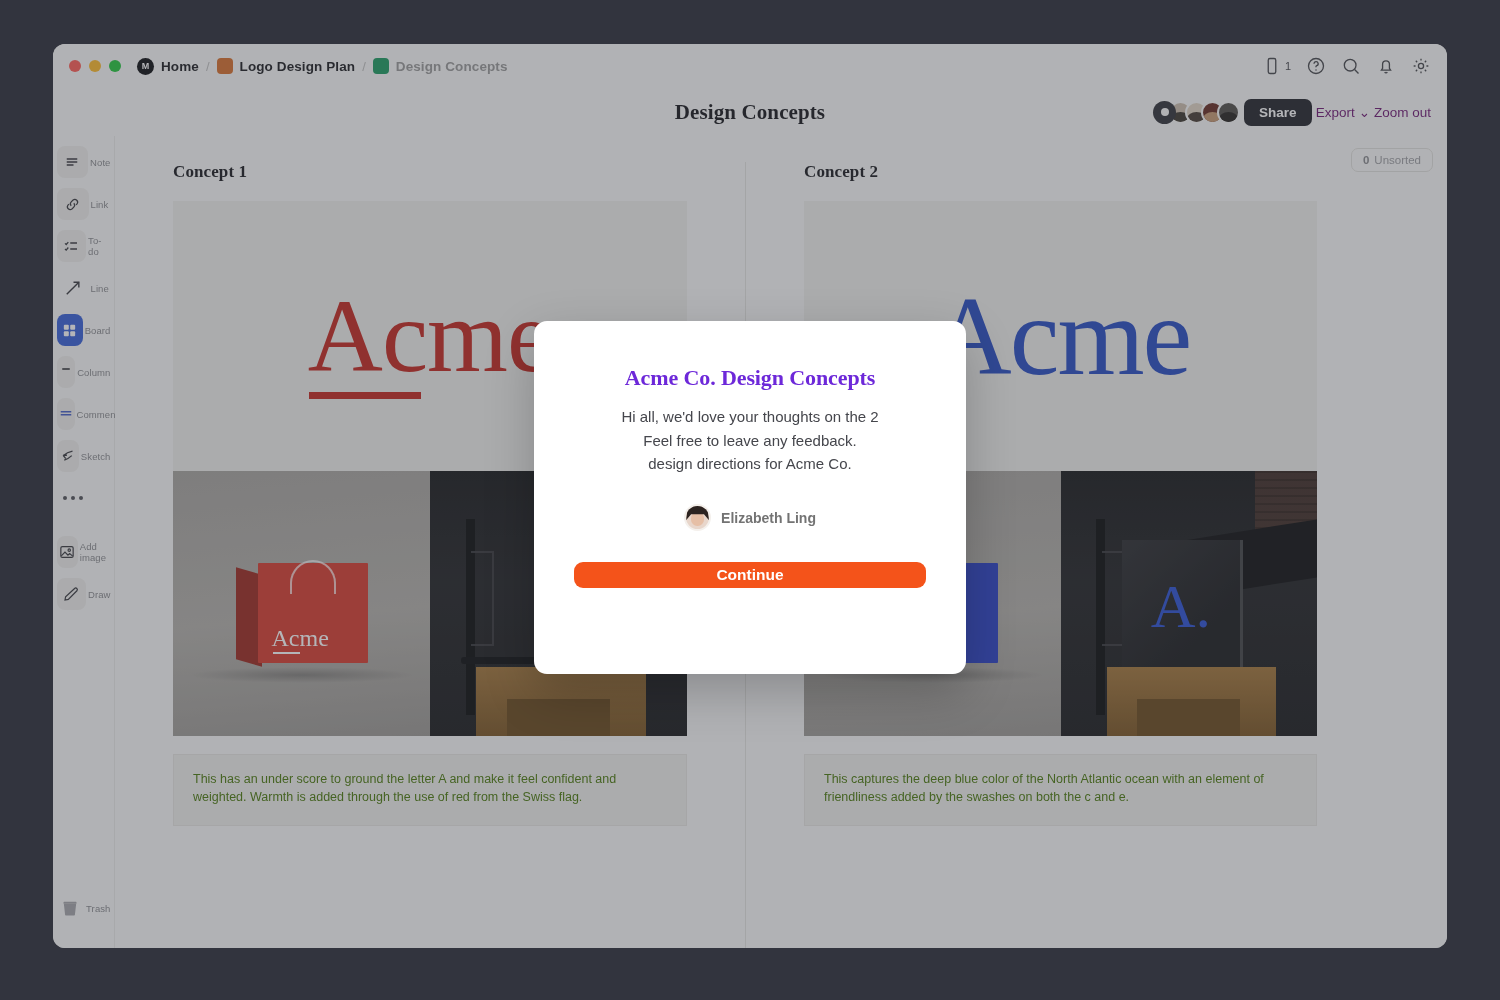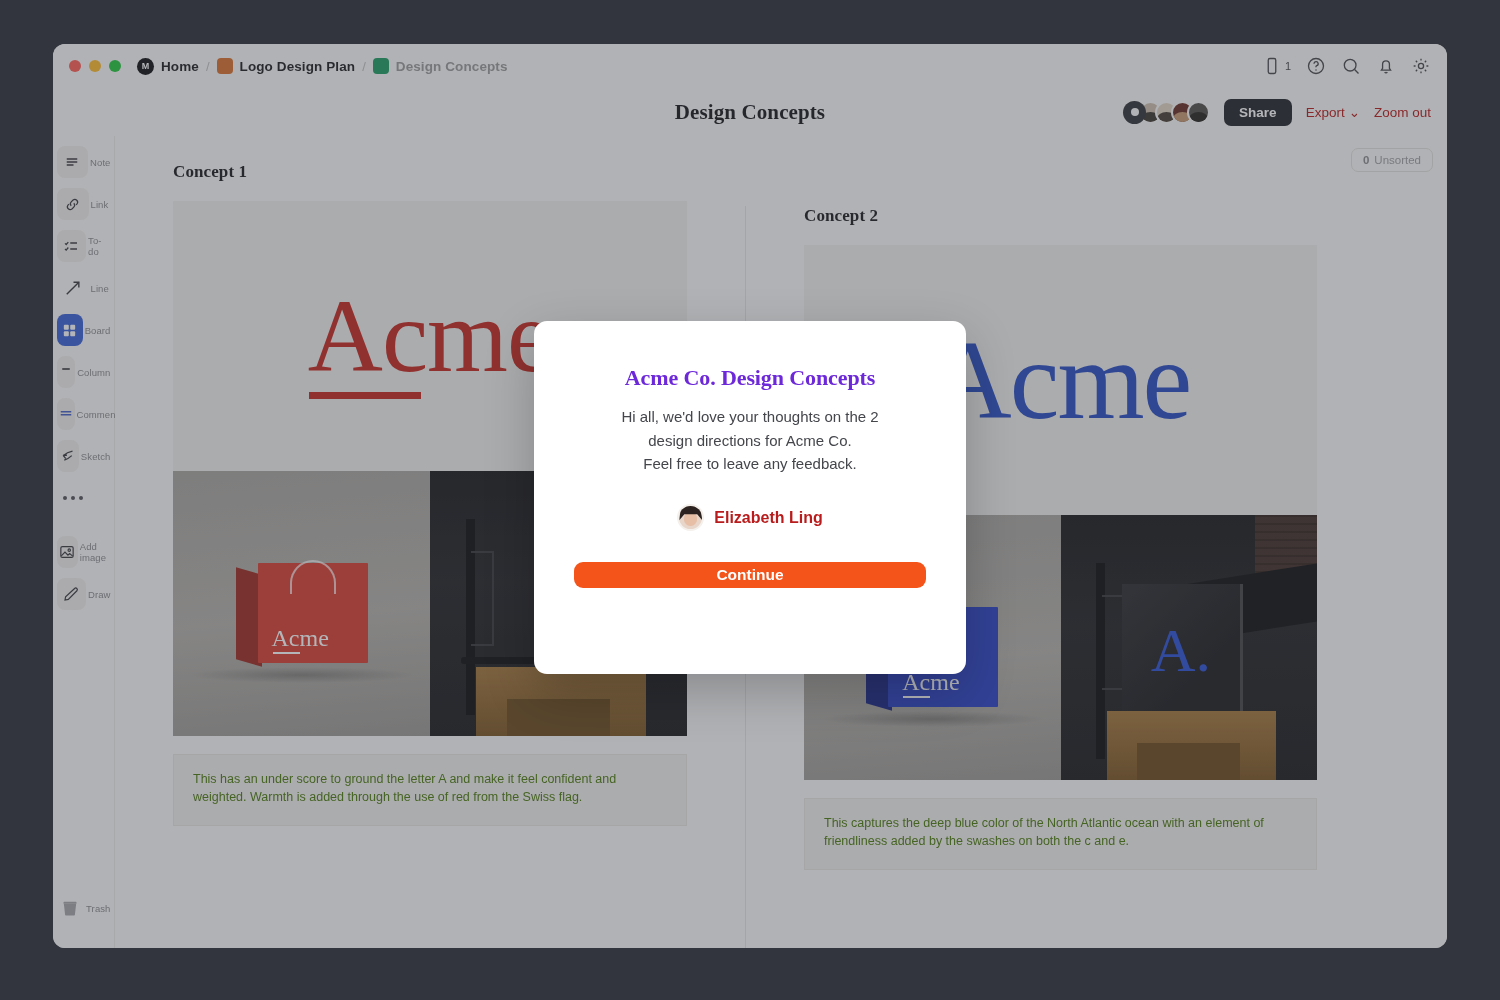--- a/index.html
+++ b/index.html
@@ -60,21 +60,21 @@
     display: flex; align-items: center;
     padding: 0 16px; position: relative;
     background: #fbfbfa;
   }
   .doc-title {
     position: absolute; left: 0; right: 0; text-align: center;
     font-family: "Liberation Serif", serif;
     font-size: 21px; font-weight: 700; color: #1a1b20;
     letter-spacing: .1px;
   }
-  .titlebar-right { margin-left: auto; display: flex; align-items: center; gap: 14px; z-index: 2; }
+  .titlebar-right { margin-left: auto; display: flex; align-items: center; gap: 4px; z-index: 2; }
   .avatars { display: flex; align-items: center; }
   .eye {
     width: 23px; height: 23px; border-radius: 50%;
     background: #35363c; display: flex; align-items: center; justify-content: center;
     position: relative; z-index: 9;
   }
   .eye-iris { width: 8px; height: 8px; border-radius: 50%; background: #fbfbfa; }
   .av {
     width: 23px; height: 23px; border-radius: 50%;
     margin-left: -7px; border: 2px solid #fbfbfa;
@@ -90,21 +90,21 @@
   .av2 { background: #6a3026; } .av2 i { background: #c79b74; }
   .av3 { background: #55514d; } .av3 i { background: #2a2724; }
 
   .share-btn {
     background: #26272e; color: #fff;
     font-size: 13.5px; font-weight: 700;
     padding: 6px 15px; border-radius: 7px; border: none;
     cursor: pointer; font-family: inherit;
   }
   .tb-link {
-    font-size: 13.5px; color: #b91c1c; cursor: pointer;
+    font-size: 13.5px; color: #701a75; cursor: pointer;
     display: flex; align-items: center; gap: 4px;
   }
 
   
   .body { flex: 1; display: flex; min-height: 0; }
 
   
   .sidebar {
     width: 62px; flex: 0 0 62px;
     background: #fbfbfa;
@@ -140,21 +140,21 @@
     position: absolute; right: 14px; top: 12px;
     border: 1px solid #e3e2df; border-radius: 7px;
     background: #fbfbfa; padding: 5px 11px;
     font-size: 11.5px; color: #a0a1a5; display: flex; gap: 5px;
     z-index: 5;
   }
   .unsorted b { color: #8c8d91; font-weight: 700; }
 
   .columns { display: flex; height: 100%; padding-top: 26px; }
   .col { width: 630px; position: relative; padding: 0 58px; }
-  .col + .col { border-left: 1px solid #e6e5e2; margin-top: 44px; }
+  .col + .col { border-left: 1px solid #e6e5e2; }
   .col-title {
     font-family: "Liberation Serif", serif;
     font-size: 17px; font-weight: 700; color: #1d1e23;
     margin-bottom: 19px; letter-spacing: .1px;
   }
 
   .logo-card {
     height: 270px; background: #f1f0ee;
     display: flex; align-items: center; justify-content: center;
     position: relative; overflow: hidden;
@@ -308,21 +308,21 @@
   }
   .author-av .hair {
     position: absolute; inset: 0;
     background: #2c2320;
     clip-path: polygon(8% 0,92% 0,100% 62%,78% 36%,22% 36%,0 62%);
   }
   .author-av .face {
     position: absolute; left: 22%; top: 26%; width: 56%; height: 60%;
     background: #e6bfa6; border-radius: 46% 46% 48% 48%;
   }
-  .author-name { font-size: 16px; font-weight: 700; color: #b91c1c; }
+  .author-name { font-size: 14px; font-weight: 700; color: #737373; }
   .continue-btn {
     display: block; width: 100%; padding: 4px 0;
     background: #f4531a; color: #fff;
     font-size: 15.5px; font-weight: 700;
     border: none; border-radius: 9px; cursor: pointer;
     font-family: inherit;
   }
 </style>
 </head>
 <body>
@@ -614,22 +614,22 @@
       </div>
     </div>
   </div>
 
   <div class="dim"></div>
 
   <div class="modal">
     <div class="modal-title">Acme Co. Design Concepts</div>
     <div class="modal-body">
       <div>Hi all, we'd love your thoughts on the 2</div>
+      <div>Feel free to leave any feedback.</div>
       <div>design directions for Acme Co.</div>
-      <div>Feel free to leave any feedback.</div>
     </div>
     <div class="modal-author">
       <span class="author-av">
         <span class="face"></span>
           <span class="hair"></span>
       </span>
       <span class="author-name">Elizabeth Ling</span>
     </div>
     <button class="continue-btn">Continue</button>
   </div>

